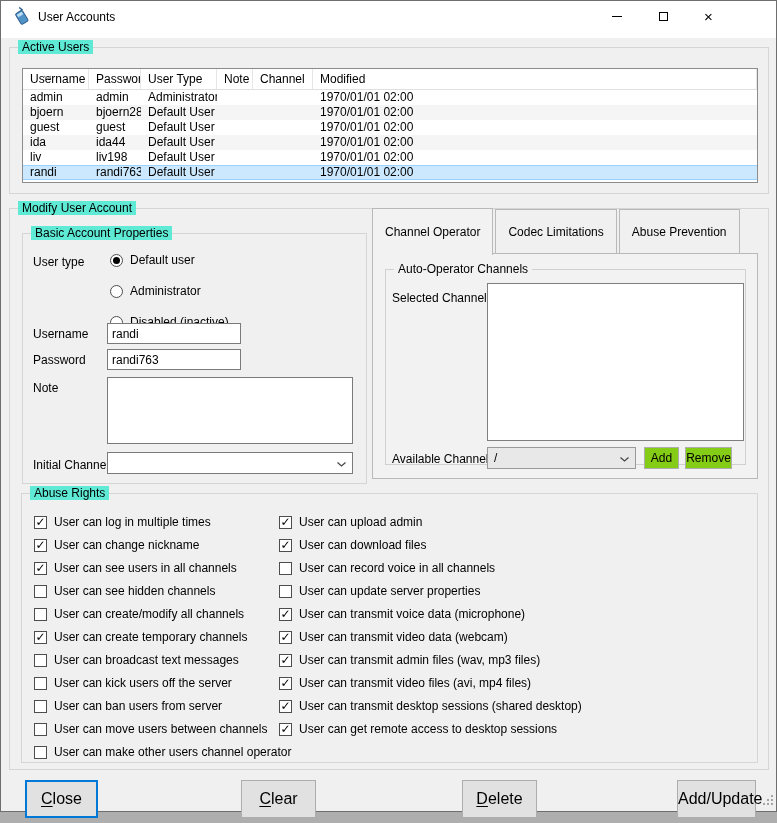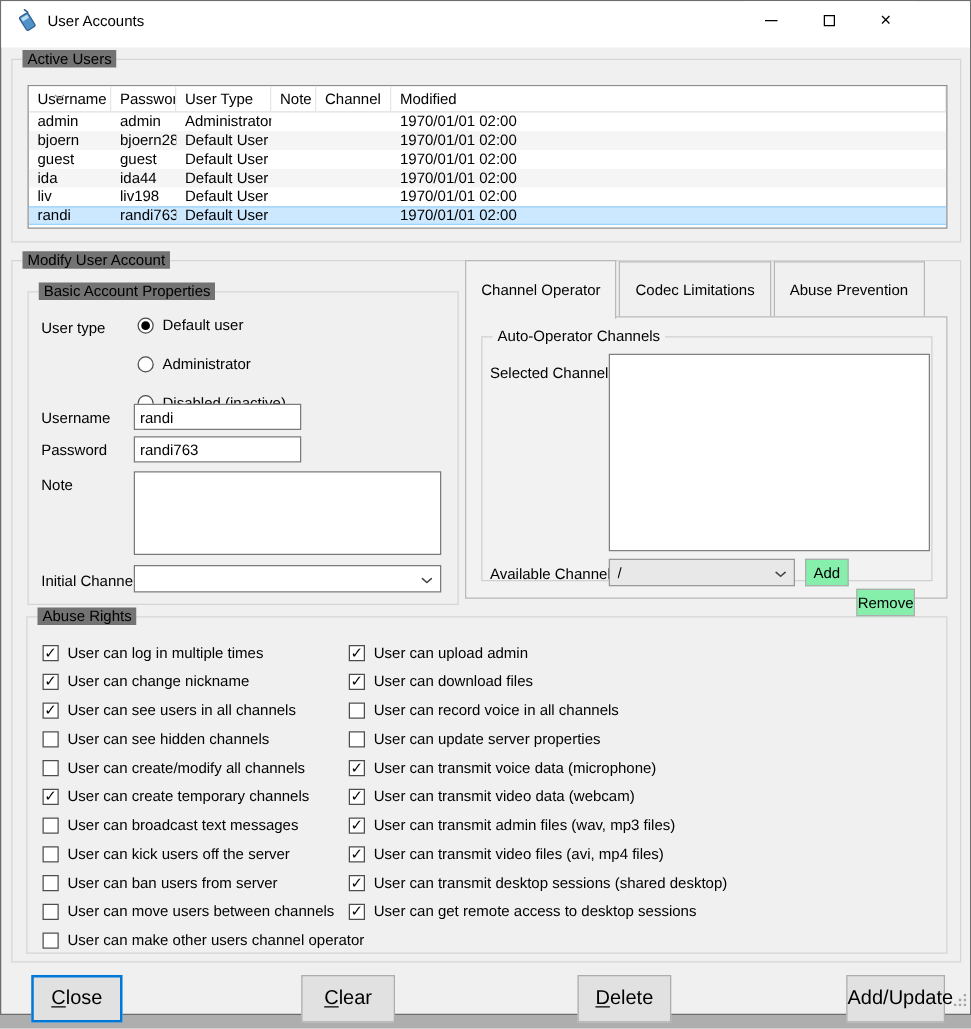--- a/index.html
+++ b/index.html
@@ -13,21 +13,21 @@
   #title-text{position:absolute;left:37px;top:9px;font-size:12px;}
   .winbtn{position:absolute;top:0;width:46px;height:31px;display:flex;align-items:center;justify-content:center;background:#ffffff;border:none;padding:0;cursor:default;}
   #btn-min{left:593px;}
   #btn-max{left:639px;}
   #btn-closewin{left:685px;width:45px;}
   .glyph-min{display:block;width:10px;height:1px;background:#000;}
   .glyph-max{display:block;width:9px;height:9px;border:1px solid #000;box-sizing:border-box;}
   .glyph-close{font-size:15px;line-height:15px;color:#000;}
   
   .groupbox{position:absolute;border:1px solid #d5d5d5;box-sizing:border-box;}
-  .glabel{position:absolute;top:-8px;left:8px;background:#737373;padding:0 4px;font-size:12px;white-space:nowrap;}
+  .glabel{position:absolute;top:-8px;left:8px;background:#5eead4;padding:0 4px;font-size:12px;white-space:nowrap;}
   #group-active{left:8px;top:46px;width:760px;height:147px;}
   #group-modify{left:8px;top:207px;width:760px;height:562px;}
   #group-basic{left:12px;top:24px;width:345px;height:251px;}
   #group-autoop{left:12px;top:15px;width:361px;height:196px;}
   .pane .glabel{background:#f2f2f2;}
   
   #table{position:absolute;left:12px;top:20px;width:736px;height:115px;background:#fff;
          border:1px solid #8c8c8c;box-sizing:border-box;overflow:hidden;}
   #thead{display:flex;height:20px;border-bottom:1px solid #e0e0e0;background:#fff;}
   .hcell{position:relative;box-sizing:border-box;padding:3px 0 0 7px;border-right:1px solid #e6e6e6;
@@ -59,24 +59,24 @@
   .tab{height:20px;line-height:20px;padding:12px 12px;border:1px solid #b9b9b9;border-bottom:none;
        background:#f0f0f0;margin-right:2px;font-size:12px;white-space:nowrap;cursor:default;}
   .tab.active{height:22px;line-height:22px;background:#f2f2f2;position:relative;z-index:3;margin-bottom:-1px;}
   #tabpane{position:absolute;left:371px;top:252px;width:386px;height:226px;background:#f2f2f2;
            border:1px solid #b9b9b9;box-sizing:border-box;z-index:2;padding-left:48px;}
   #group-autoop{border-color:#d0d0d0;}
   #listbox{position:absolute;left:101px;top:13px;width:257px;height:158px;background:#fff;
            border:1px solid #7f7f7f;box-sizing:border-box;}
   #combo-available{left:101px;top:177px;width:149px;background:#e8e8e8;border-color:#999;}
   .chev{flex:none;margin-left:4px;}
-  .sbtn{position:absolute;top:177px;height:22px;background:#86efac;border:1px solid #adadad;
+  .sbtn{position:absolute;top:177px;height:22px;background:#84cc16;border:1px solid #adadad;
         font-family:inherit;font-size:12px;box-sizing:border-box;padding:0;}
   #btn-add{left:258px;width:35px;}
-  #btn-remove{left:299px;width:47px;margin-top:24px;}
+  #btn-remove{left:299px;width:47px;}
   
   .rights-col{position:absolute;top:20px;display:flex;flex-direction:column;gap:7px;}
   #rights-left{left:12px;}
   #rights-right{left:257px;}
   .check-row{display:flex;align-items:center;gap:7px;height:16px;cursor:default;white-space:nowrap;}
   .cbox{width:13px;height:13px;border:1px solid #4d4d4d;background:#fff;box-sizing:border-box;flex:none;
         font-size:12px;line-height:10px;text-align:center;color:#000;}
   
   .pbtn{position:absolute;top:779px;height:38px;background:#e1e1e1;border:1px solid #adadad;
         font-family:inherit;font-size:16px;box-sizing:border-box;padding:0;}

